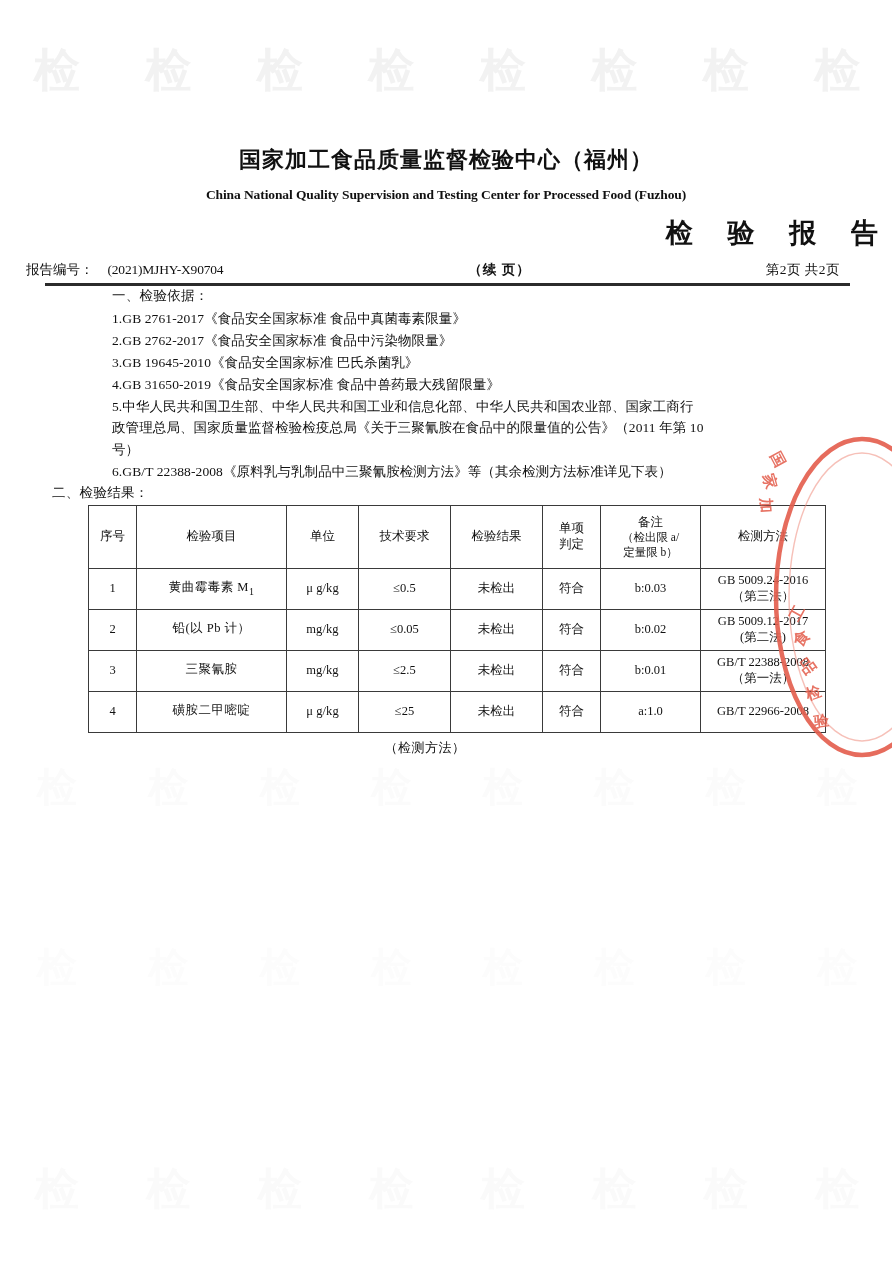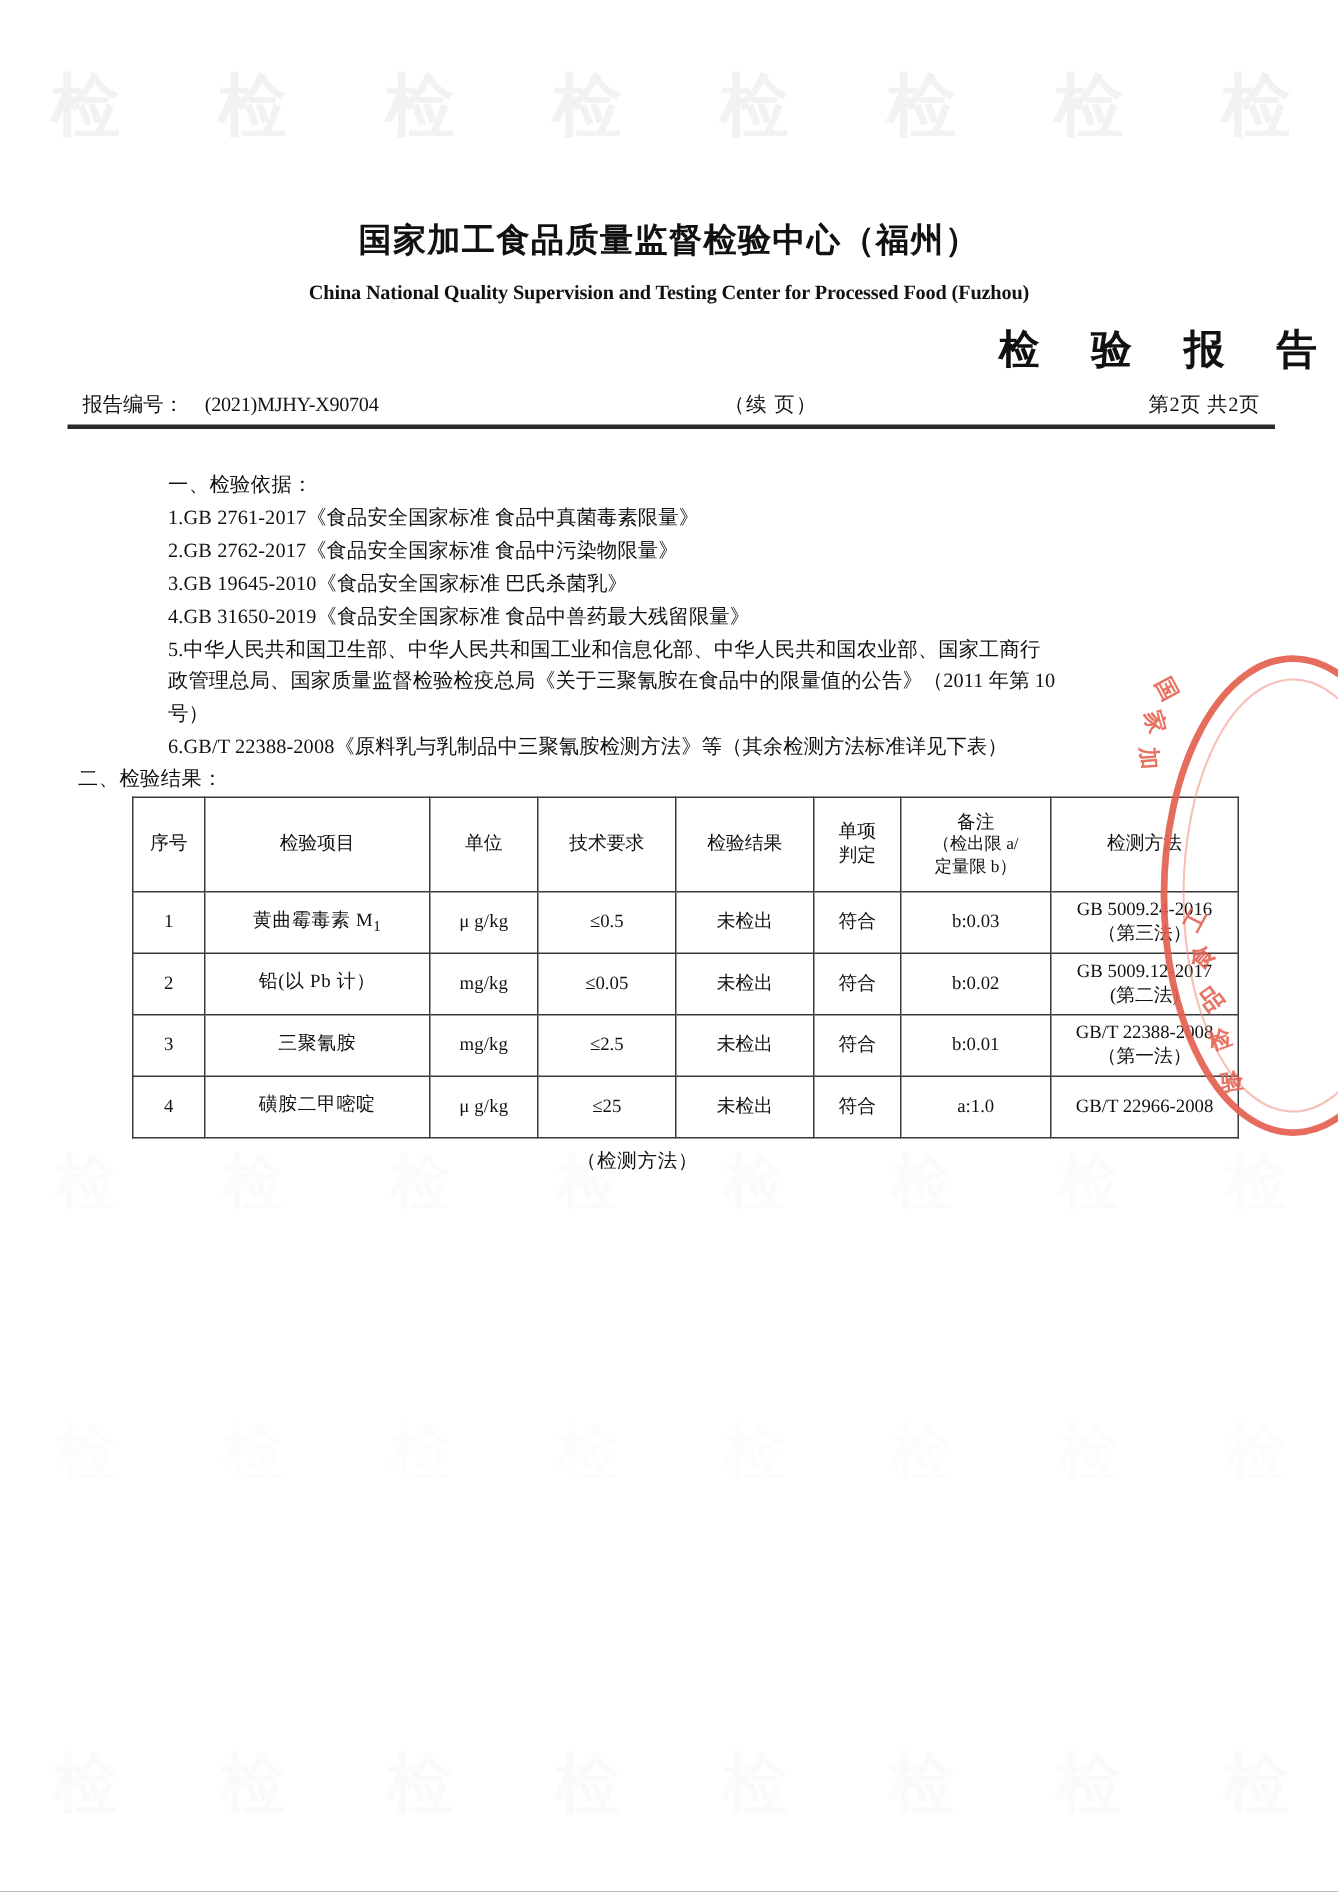--- a/index.html
+++ b/index.html
@@ -86,51 +86,52 @@
     letter-spacing: 4px;
     margin-top: 1px;
     padding-left: 4px;
   }
 
   
   .meta-row {
     display: flex;
     align-items: baseline;
     margin-top: 10px;
-    padding: 0 52px 0 55px;
+    padding: 0 52px 0 26px;
     font-size: 13.5px;
     gap: 11px;
   }
   .meta-left { white-space: nowrap; }
   .meta-no-label { letter-spacing: 0px; }
   .meta-no-value { margin-left: 14px; letter-spacing: -0.2px; }
   .meta-center {
     flex: 1;
     text-align: center;
     padding-left: 10px;
     letter-spacing: 1px;
+    font-weight: bold;
   }
   .meta-right {
     white-space: nowrap;
     letter-spacing: 0.5px;
   }
 
   .hrule {
     height: 3px;
     background: #2b2b2b;
     margin: 4px 42px 0 45px;
   }
 
   
   .section {
     padding: 0 60px 0 112px;
     font-size: 13.5px;
     line-height: 1.62;
   }
-  .section .lead { margin-top: 26px; letter-spacing: 0.3px; }
+  .section .lead { margin-top: 0; letter-spacing: 0.3px; font-family: Liberation Mono, monospace; }
   .section .item { letter-spacing: 0.1px; }
   .section .item.wrap { padding-left: 0; }
   .sec2-head {
     padding-left: 52px;
     font-size: 13.5px;
     margin-top: 1px;
     letter-spacing: 0.3px;
   }
 
   

